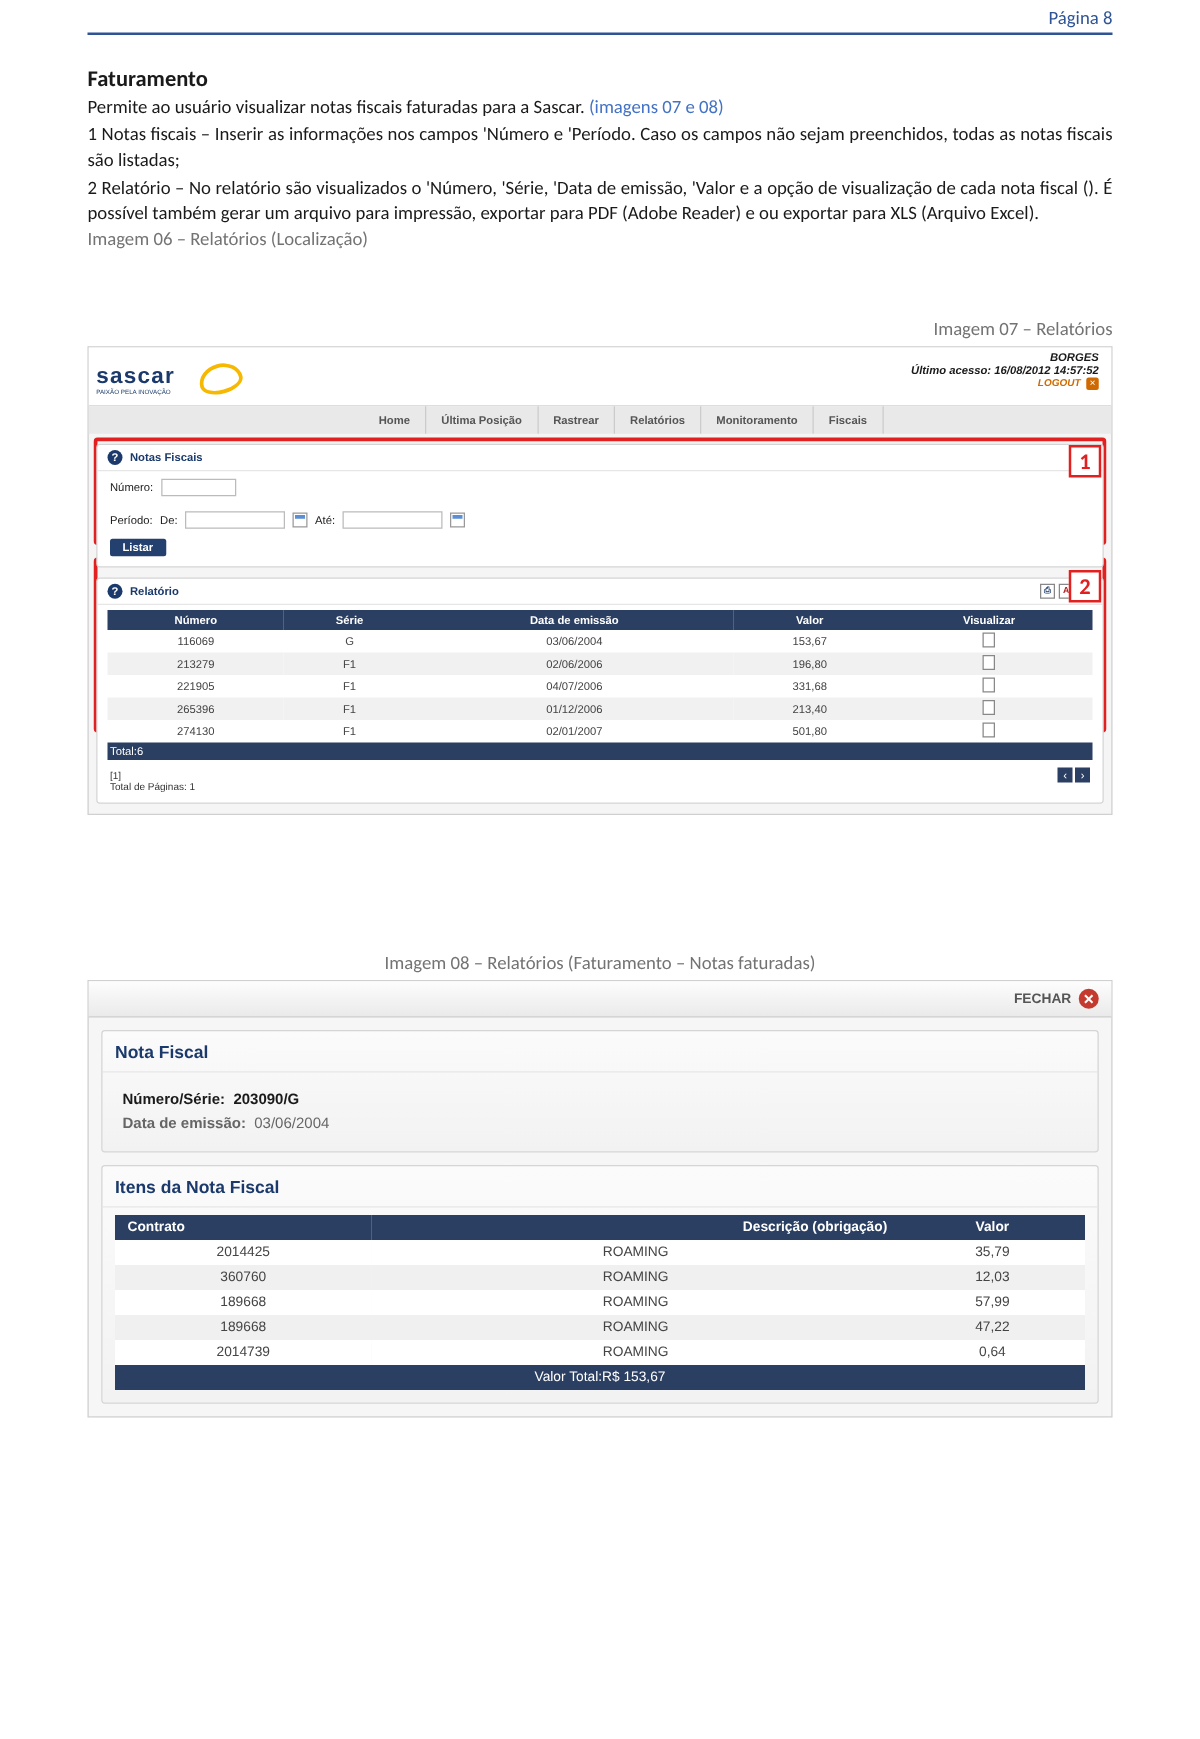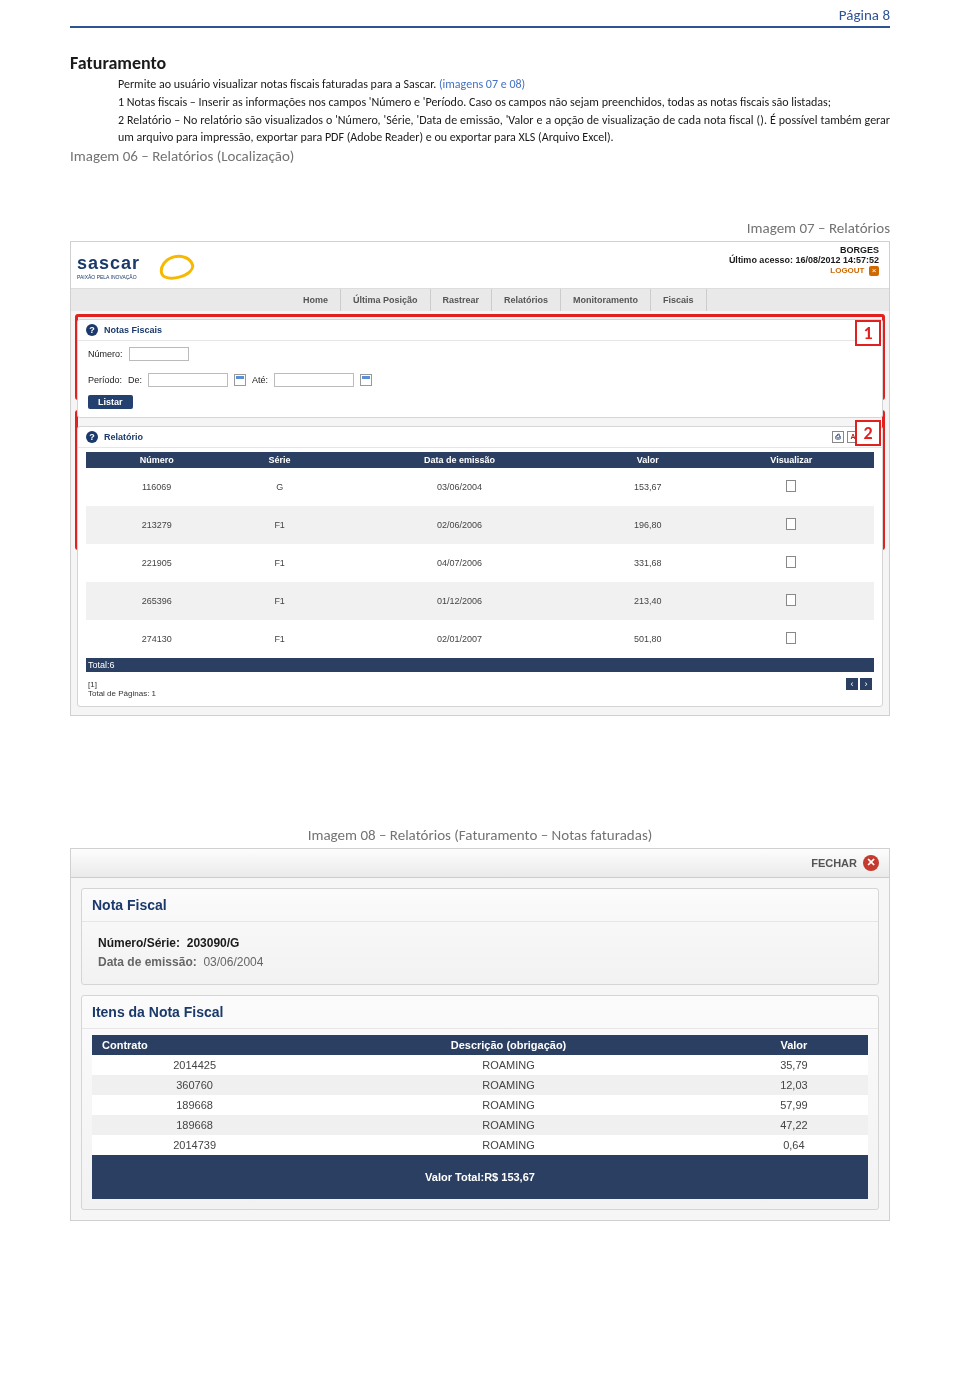--- a/index.html
+++ b/index.html
@@ -18,25 +18,24 @@
     color: #2f5496;
     font-size: 15px;
     margin-bottom: 24px;
   }
   h2.section-title {
     font-weight: bold;
     font-size: 18px;
     margin-bottom: 2px;
   }
   .body-text {
-    font-size: 12px;
+    font-size: 15px;
     line-height: 1.35;
     text-align: justify;
     margin-bottom: 2px;
-    margin-left: 48px;
   }
   .inline-blue { color: #4472c4; }
   .img-caption {
     color: #737373;
     font-size: 15px;
     margin-bottom: 4px;
   }
   .img-caption.right { text-align: right; }
   .img-caption.center { text-align: center; }
 
@@ -63,21 +62,21 @@
     display: flex; align-items: center; gap: 19px;
   }
   .logo-word {
     font-weight: bold; color: #1b3a6b; font-size: 18px; letter-spacing: 1px;
   }
   .logo-ring {
     width: 35px; height: 24px; border: 3px solid #f6b800; border-radius: 50% 50% 50% 50% / 60% 60% 40% 40%;
     transform: rotate(-15deg);
   }
   .logo-sub { font-size: 5px; color: #1b3a6b; }
-  .s1-userinfo { text-align: right; line-height: 1.1; }
+  .s1-userinfo { text-align: right; line-height: 1.1; font-style: italic; }
   .s1-userinfo .u1 { font-weight: bold; }
   .logout { color: #d06a00; font-weight: bold; font-size: 8px; }
   .logout-x {
     display: inline-block; width: 10px; height: 10px; background:#d06a00; color:#fff;
     border-radius: 2px; text-align:center; line-height:10px; font-size:8px; margin-left:2px;
   }
   .s1-nav {
     background: #e9e9e9;
     display: flex; gap: 0;
     padding: 0 0 0 220px;
@@ -156,21 +155,21 @@
   table.data {
     width: calc(100% - 16px);
     margin: 4px 8px;
     border-collapse: collapse;
     font-size: 9px;
   }
   table.data thead th {
     background: #2b3f62; color:#fff; font-weight:bold; padding:3px 6px; text-align:center;
   }
   table.data tbody td {
-    padding: 12px 6px; text-align:center; color:#444;
+    padding: 2px 6px; text-align:center; color:#444;
   }
   table.data tbody tr:nth-child(odd){ background:#fff; }
   table.data tbody tr:nth-child(even){ background:#f1f1f1; }
   table.data tfoot td {
     background: #2b3f62; color:#fff; font-weight:normal; padding:2px;
   }
   .view-ic {
     width:10px; height:12px; border:1px solid #888; background:#fff; display:inline-block;
   }
   .s1-pager {
@@ -230,21 +229,21 @@
   }
   table.data2 thead th {
     background: #2b3f62; color:#fff; font-weight:bold; padding:4px 10px; text-align:left;
   }
   table.data2 tbody td {
     padding: 4px 10px; color:#444; text-align:center;
   }
   table.data2 tbody tr:nth-child(odd){ background:#fff; }
   table.data2 tbody tr:nth-child(even){ background:#f0f0f0; }
   table.data2 tfoot td {
-    background: #2b3f62; color:#fff; font-weight:bold; padding:16px 10px;
+    background: #2b3f62; color:#fff; font-weight:normal; padding:4px 10px;
   }
 </style>
 </head>
 <body>
 
 <div class="page-hdr">
   <span>Página 8</span>
 </div>
 
 <h2 class="section-title">Faturamento</h2>
@@ -414,21 +413,21 @@
       </div>
     </div>
   </div>
 
   <div class="panel2">
     <div class="panel2-hd">Itens da Nota Fiscal</div>
     <table class="data2">
       <thead>
         <tr>
           <th>Contrato</th>
-          <th style="text-align:center">Descrição (obrigação)</th>
+          <th style="text-align:right">Descrição (obrigação)</th>
           <th style="text-align:center">Valor</th>
         </tr>
       </thead>
       <tbody id="s2-rows">
           <tr>
             <td>2014425</td>
             <td>ROAMING</td>
             <td>35,79</td>
           </tr>
           <tr>

